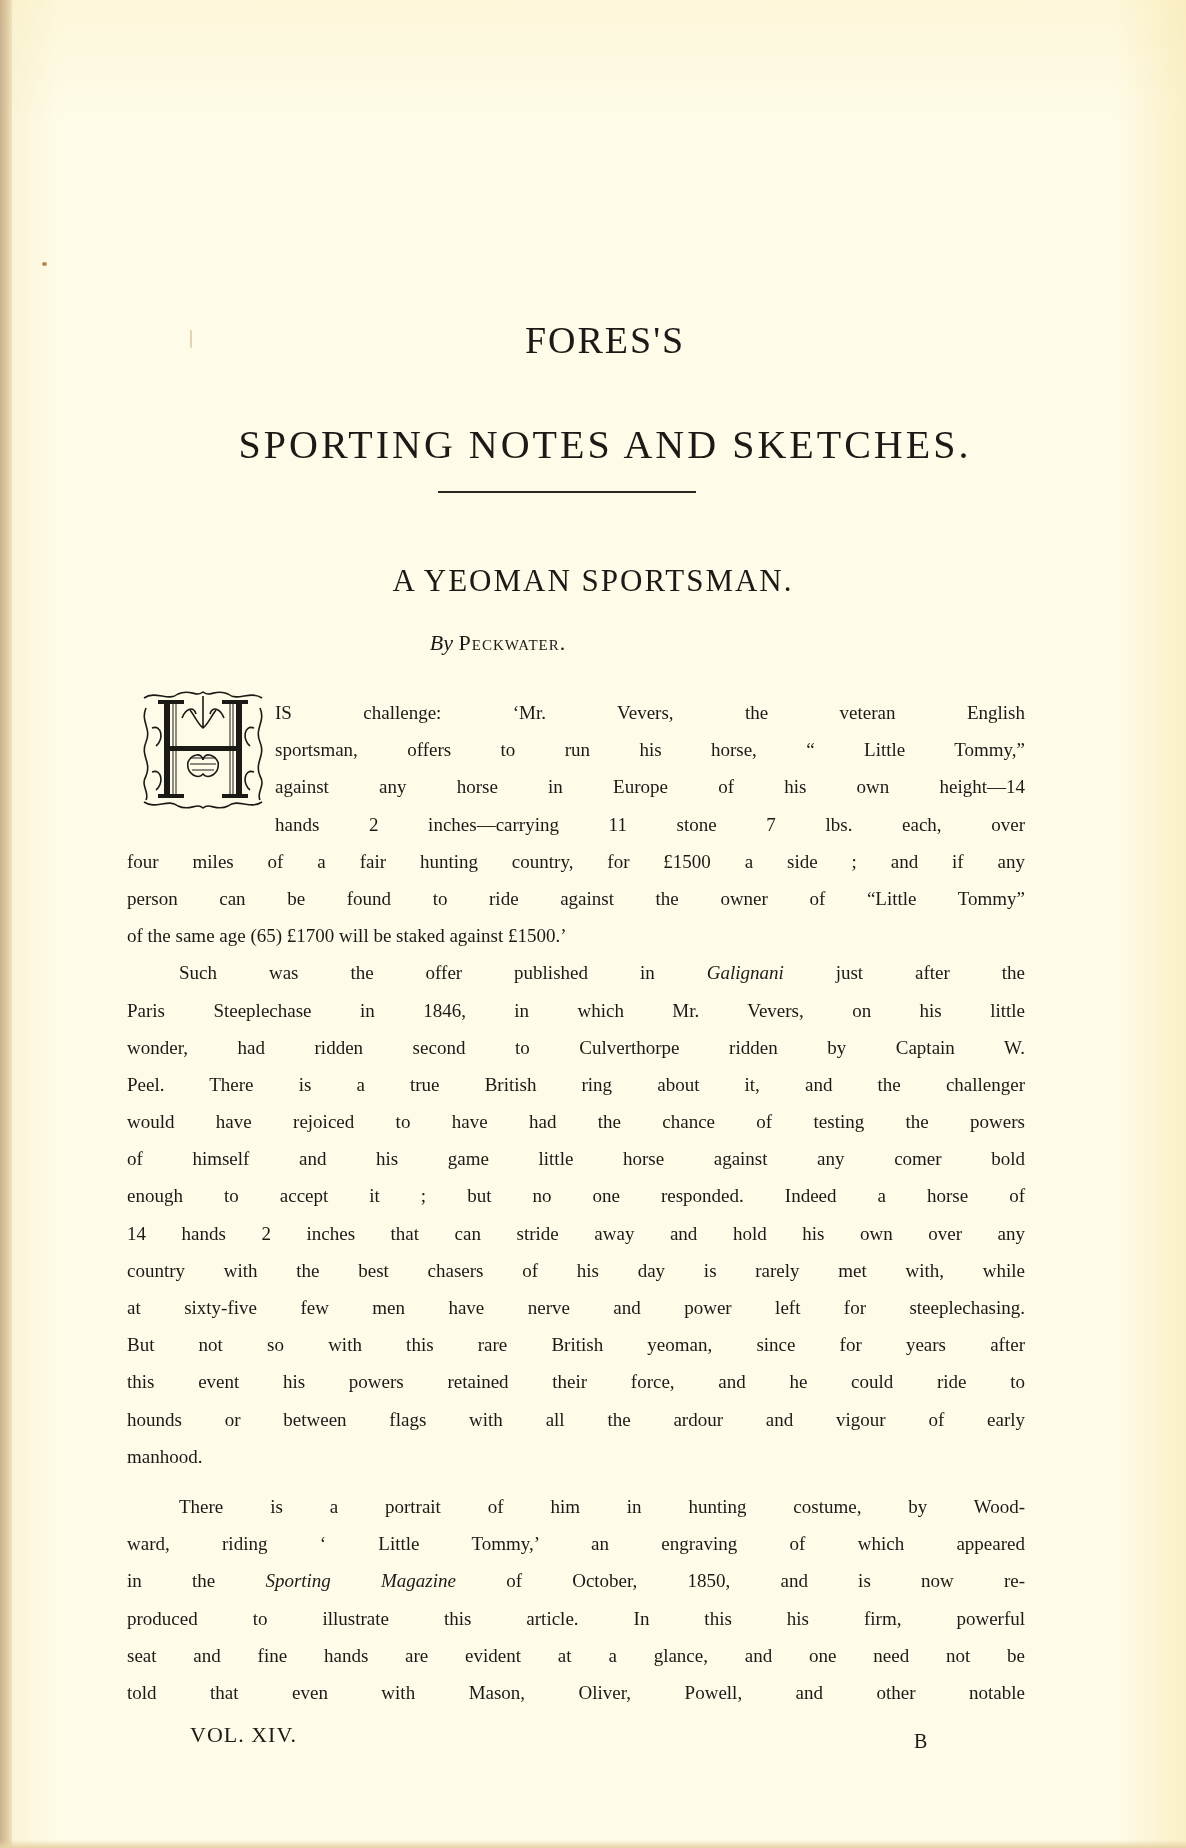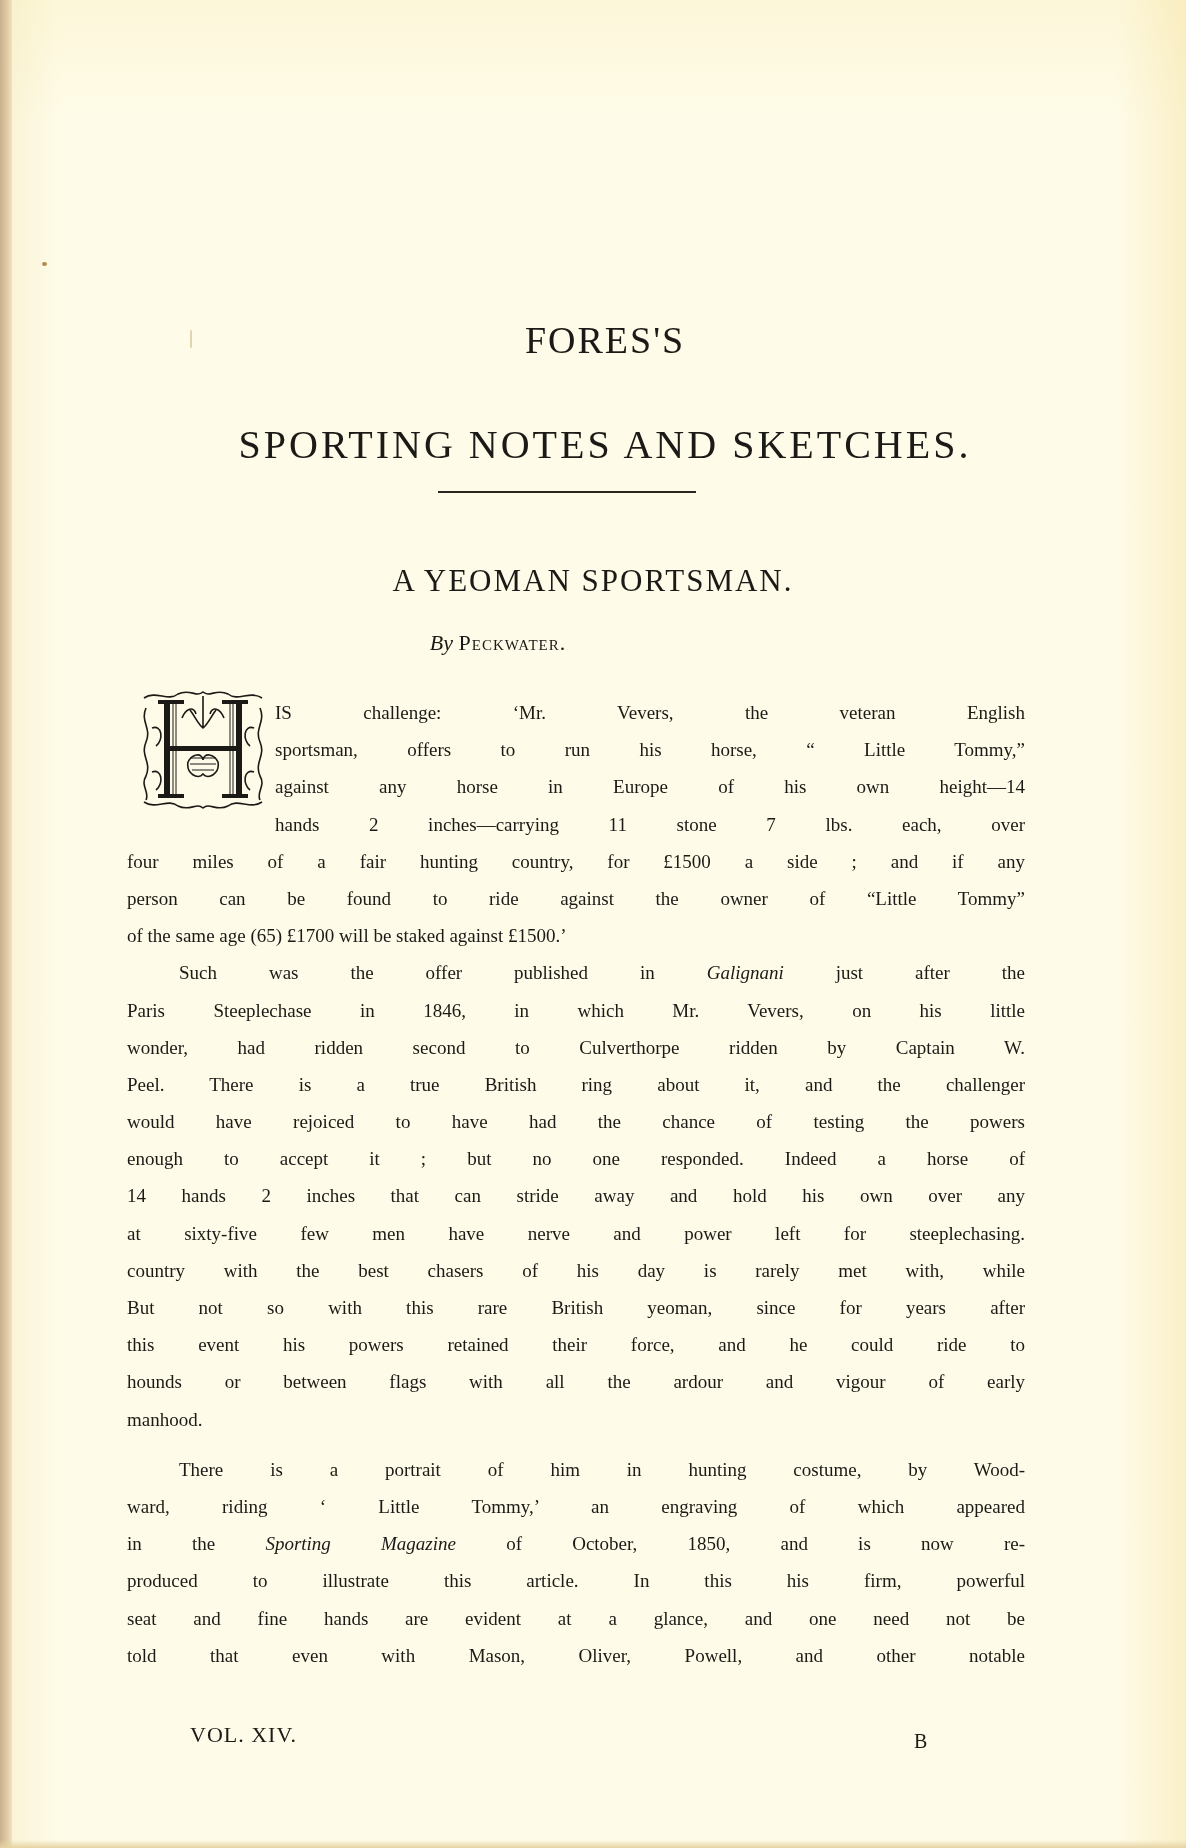--- a/index.html
+++ b/index.html
@@ -129,24 +129,25 @@
     <span class="line capline"><span>against any horse in Europe of his own height—14</span></span>
     <span class="line capline"><span>hands 2 inches—carrying 11 stone 7 lbs. each, over</span></span>
     <span class="line">four miles of a fair hunting country, for £1500 a side ; and if any</span>
     <span class="line">person can be found to ride against the owner of “Little Tommy”</span>
     <span class="line last">of the same age (65) £1700 will be staked against £1500.’</span>
     <span class="line indent">Such was the offer published in <span class="it">Galignani</span> just after the</span>
     <span class="line">Paris Steeplechase in 1846, in which Mr. Vevers, on his little</span>
     <span class="line">wonder, had ridden second to Culverthorpe ridden by Captain W.</span>
     <span class="line">Peel. There is a true British ring about it, and the challenger</span>
     <span class="line">would have rejoiced to have had the chance of testing the powers</span>
+    <span class="line">of himself and his game little horse against any comer bold</span>
     <span class="line">enough to accept it ; but no one responded. Indeed a horse of</span>
     <span class="line">14 hands 2 inches that can stride away and hold his own over any</span>
+    <span class="line">country with the best chasers of his day is rarely met with, while</span>
     <span class="line">at sixty-five few men have nerve and power left for steeplechasing.</span>
-    <span class="line">country with the best chasers of his day is rarely met with, while</span>
     <span class="line">But not so with this rare British yeoman, since for years after</span>
     <span class="line">this event his powers retained their force, and he could ride to</span>
     <span class="line">hounds or between flags with all the ardour and vigour of early</span>
     <span class="line last">manhood.</span>
     <span class="line indent" style="margin-top:13px;">There is a portrait of him in hunting costume, by Wood-</span>
     <span class="line">ward, riding ‘ Little Tommy,’ an engraving of which appeared</span>
     <span class="line">in the <span class="it">Sporting Magazine</span> of October, 1850, and is now re-</span>
     <span class="line">produced to illustrate this article. In this his firm, powerful</span>
     <span class="line">seat and fine hands are evident at a glance, and one need not be</span>
     <span class="line">told that even with Mason, Oliver, Powell, and other notable</span>

